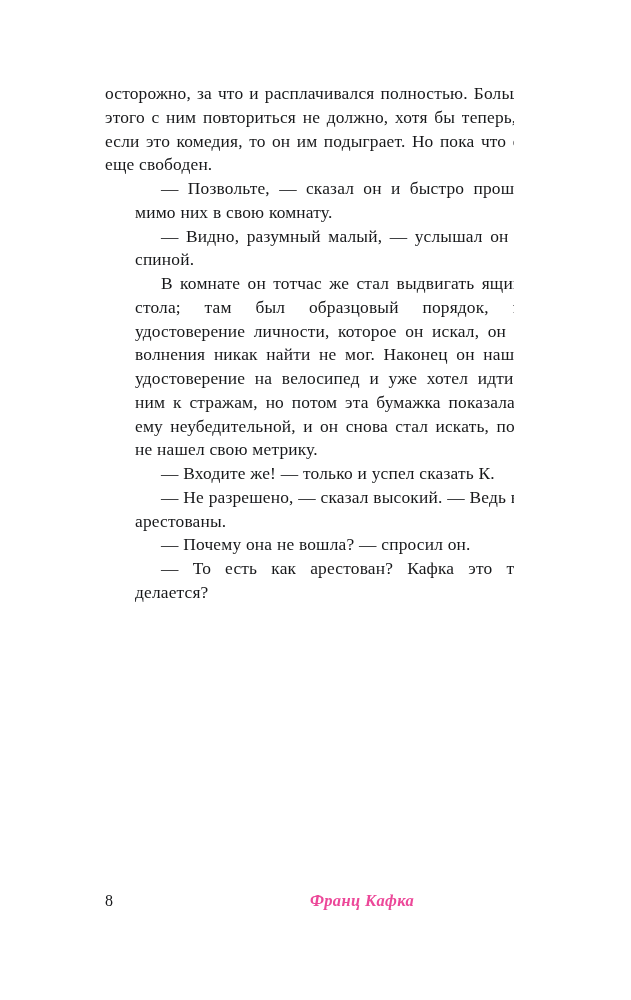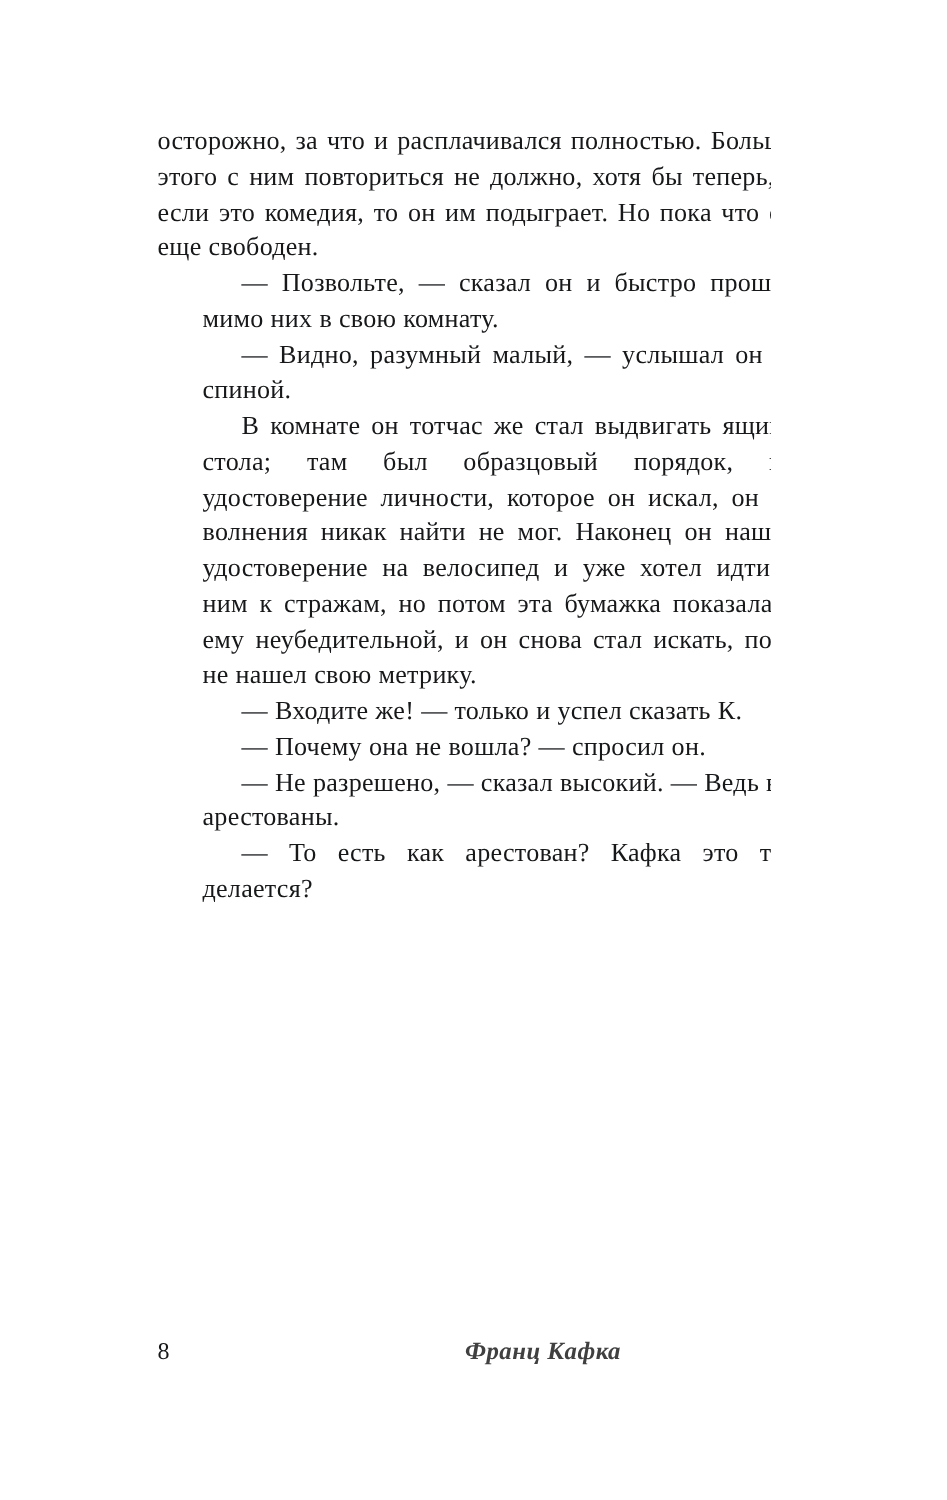--- a/index.html
+++ b/index.html
@@ -55,38 +55,38 @@
     font-size: 16px;
     line-height: 1;
     color: #17181a;
     font-family: "Liberation Serif", "DejaVu Serif", serif;
   }
   .running-head {
     font-size: 16.5px;
     line-height: 1;
     font-style: italic;
     font-weight: bold;
-    color: #404040;
+    color: #ec4899;
     font-family: "Liberation Serif", "DejaVu Serif", serif;
     letter-spacing: 0.02em;
   }
 </style>
 </head>
 <body>
 
 <div class="page">
 
   <div class="text-column">
     <p class="para first">осторожно, за что и расплачивался полностью. Больше этого с ним повториться не должно, хотя бы теперь, а если это комедия, то он им подыграет. Но пока что он еще свободен.</p>
     <p class="para indent">— Позвольте, — сказал он и быстро прошел мимо них в свою комнату.</p>
     <p class="para indent">— Видно, разумный малый, — услышал он за спиной.</p>
     <p class="para indent">В комнате он тотчас же стал выдвигать ящики стола; там был образцовый порядок, но удостоверение личности, которое он искал, он от волнения никак найти не мог. Наконец он нашел удостоверение на велосипед и уже хотел идти с ним к стражам, но потом эта бумажка показалась ему неубедительной, и он снова стал искать, пока не нашел свою метрику.</p>
     <p class="para indent">— Входите же! — только и успел сказать К.</p>
+    <p class="para indent">— Не разрешено, — сказал высокий. — Ведь вы арестованы.</p>
     <p class="para indent">— Почему она не вошла? — спросил он.</p>
-    <p class="para indent">— Не разрешено, — сказал высокий. — Ведь вы арестованы.</p>
     <p class="para indent">— То есть как арестован? Кафка это так делается?</p>
   </div>
 
   <div class="footer">
     <span class="folio">8</span>
     <span class="running-head">Франц Кафка</span>
   </div>
 
 </div>
 

